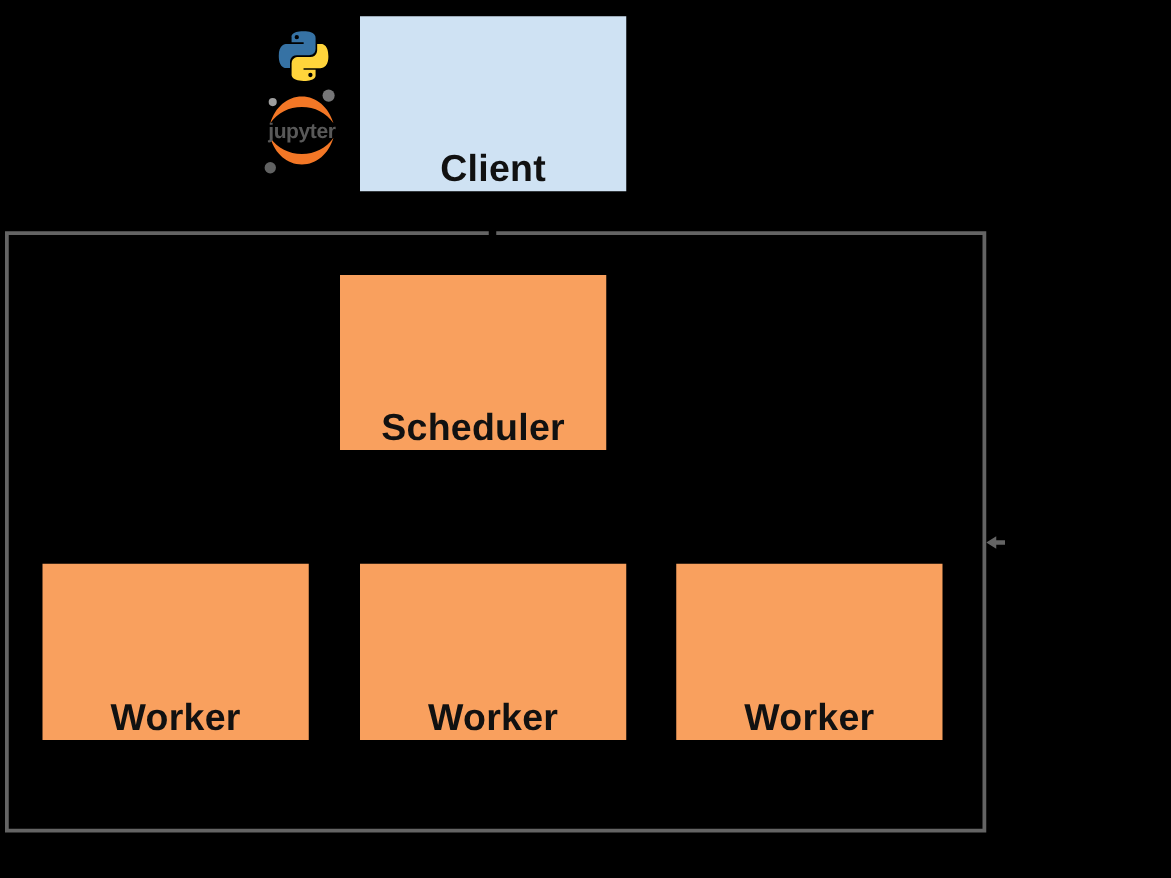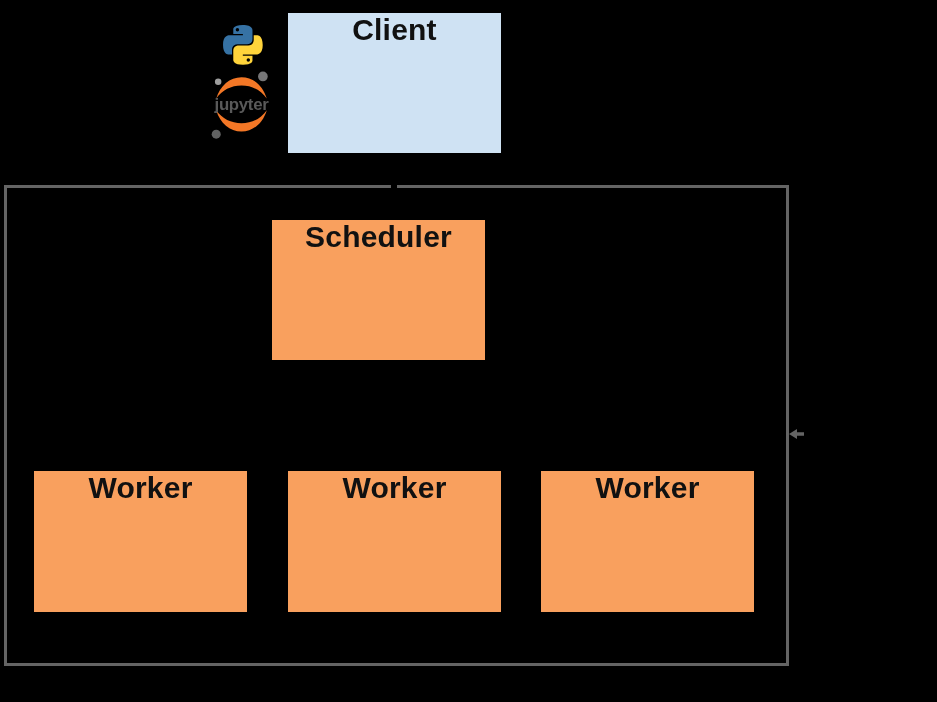--- a/index.html
+++ b/index.html
@@ -19,27 +19,27 @@
   html,body{margin:0;padding:0;}
   body{
     width:937px;height:702px;
     background:var(--background);
     font-family:"Liberation Sans","DejaVu Sans",sans-serif;
     overflow:hidden;
   }
   .canvas{position:relative;width:799px;height:702px;background:var(--background);}
   .node{
     position:absolute;
-    display:flex;align-items:flex-start;justify-content:center;
+    display:flex;align-items:flex-end;justify-content:center;
     color:var(--label-text);
     font-size:30px;font-weight:600;letter-spacing:0.2px;
   }
   .client{left:288px;top:13px;width:213px;height:140px;background:var(--client-fill);}
   .scheduler{left:272px;top:220px;width:213px;height:140px;background:var(--node-fill);}
-  .worker{top:451px;width:213px;height:141px;background:var(--node-fill);position:absolute;margin-top:20px;}
+  .worker{top:451px;width:213px;height:141px;background:var(--node-fill);position:absolute;}
   .worker-1{left:34px;}
   .worker-2{left:288px;}
   .worker-3{left:541px;}
   .cluster-box{
     position:absolute;left:4px;top:185px;width:785px;height:481px;
     border:3px solid var(--cluster-border);
     box-sizing:border-box;background:transparent;
   }
   .border-gap{
     position:absolute;left:391px;top:183px;width:6px;height:9px;

